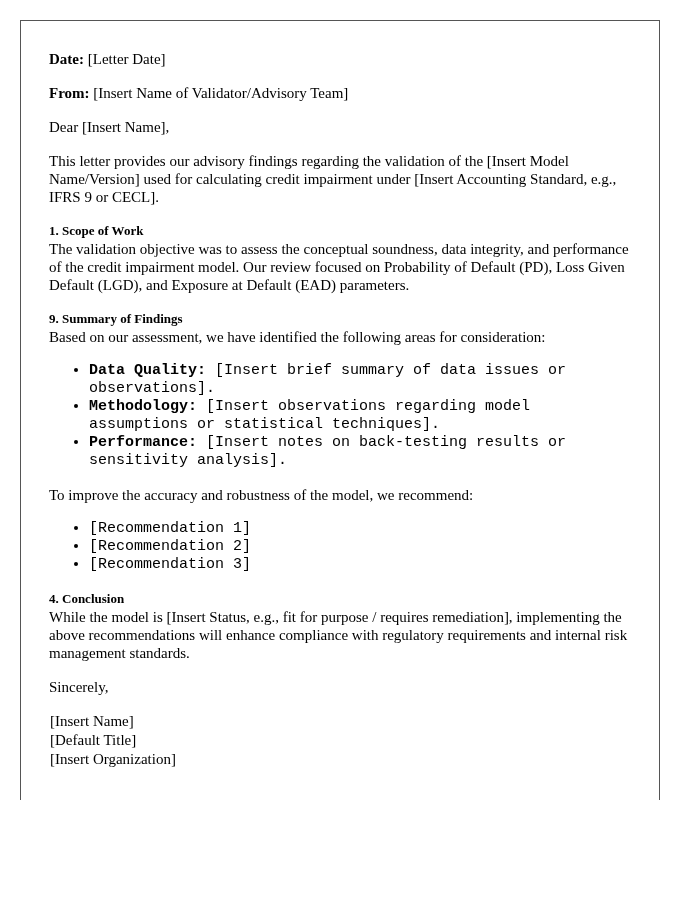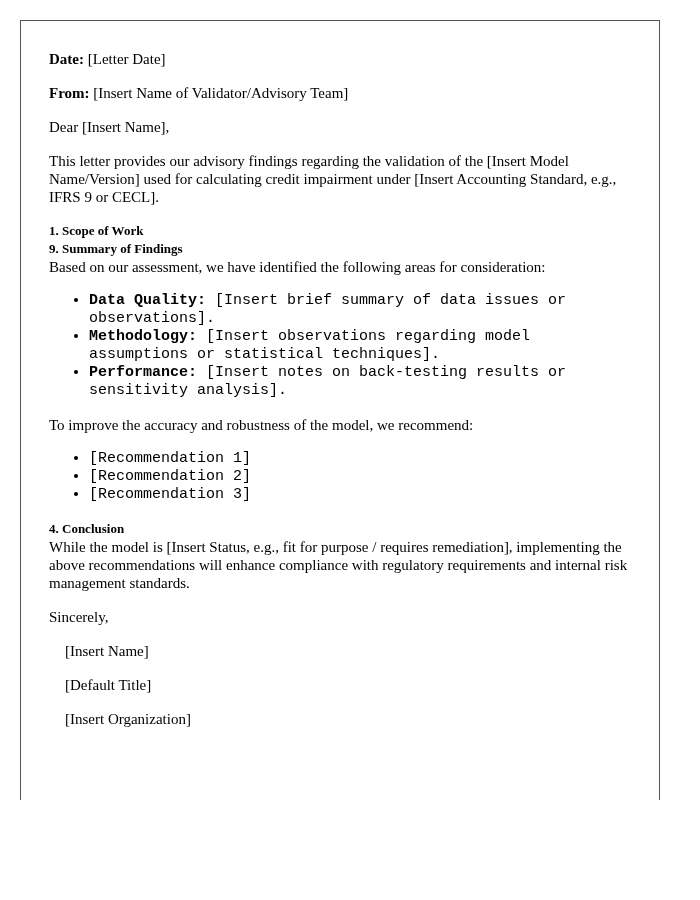--- a/index.html
+++ b/index.html
@@ -8,38 +8,39 @@
   .page { position: absolute; left: 20px; top: 20px; width: 640px; height: 780px;
           border: 1px solid #555; border-bottom: none; box-sizing: border-box;
           padding: 29px 28px 0 28px; line-height: 18px; }
   p { margin: 0 0 16px 0; }
   .hdr p { margin: 0; }
   .hdr { margin-bottom: 16px; }
   h3 { font-size: 13px; font-weight: bold; margin: 0; line-height: 18px; }
   ul { margin: 16px 0 16px 0; padding-left: 40px; }
   li { margin: 0; font-family: Liberation Mono, monospace; }
   b { font-weight: bold; margin-top: 16px; }
-  .sig p { margin: 16px; }
+  .sig p { margin: 1px; }
 </style>
 </head>
 <body>
 
 <div class="page">
   <div class="hdr">
     <p><b>Date:</b> <span>[Letter Date]</span></p>
   </div>
   <div class="hdr">
     <p><b>From:</b> <span>[Insert Name of Validator/Advisory Team]</span></p>
   </div>
 
   <p>Dear [Insert Name],</p>
   <p>This letter provides our advisory findings regarding the validation of the [Insert Model Name/Version] used for calculating credit impairment under [Insert Accounting Standard, e.g., IFRS 9 or CECL].</p>
 
   <div>
     <h3>1. Scope of Work</h3>
+    <p>The validation objective was to assess the conceptual soundness, data integrity, and performance of the credit impairment model. Our review focused on Probability of Default (PD), Loss Given Default (LGD), and Exposure at Default (EAD) parameters.</p>
   </div>
 
   <div>
     <h3>9. Summary of Findings</h3>
     <p style="margin-bottom:0">Based on our assessment, we have identified the following areas for consideration:</p>
     <ul>
       <li><b>Data Quality:</b> <span>[Insert brief summary of data issues or observations].</span></li>
       <li><b>Methodology:</b> <span>[Insert observations regarding model assumptions or statistical techniques].</span></li>
       <li><b>Performance:</b> <span>[Insert notes on back-testing results or sensitivity analysis].</span></li>
     </ul>

